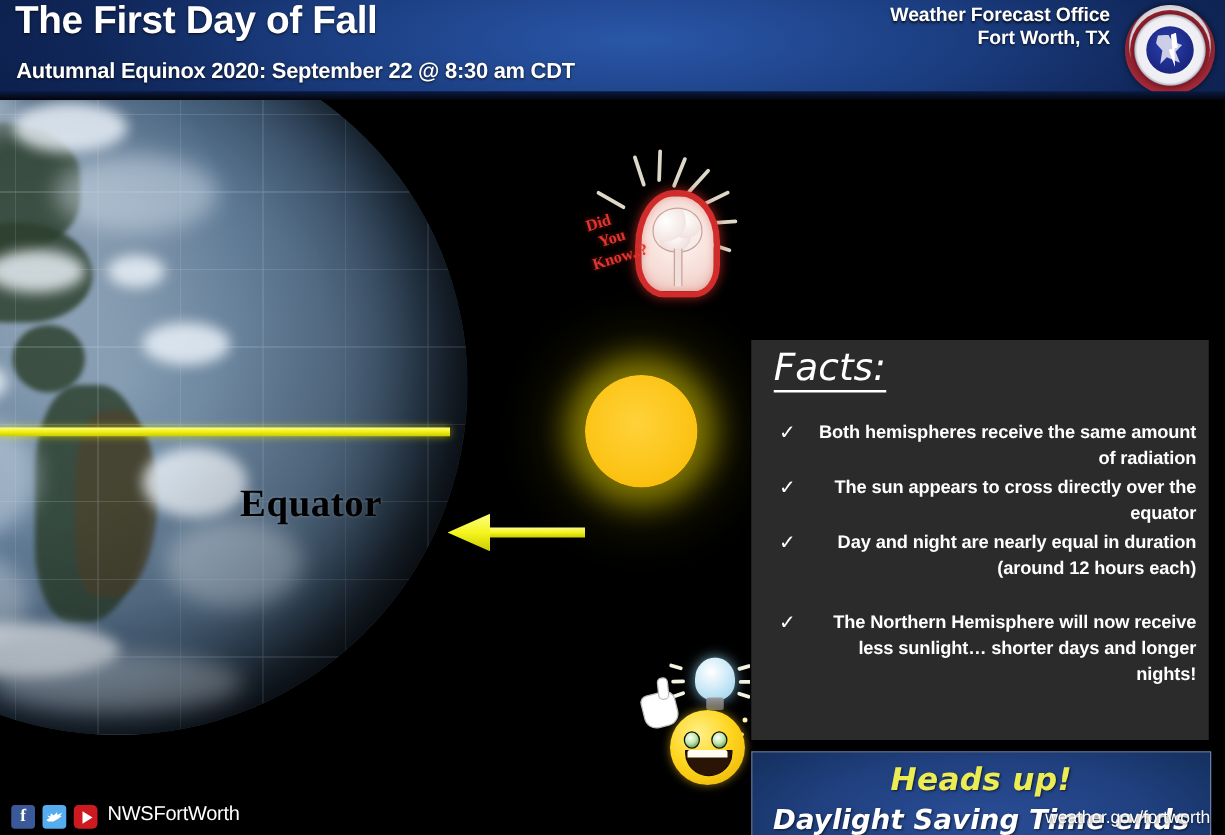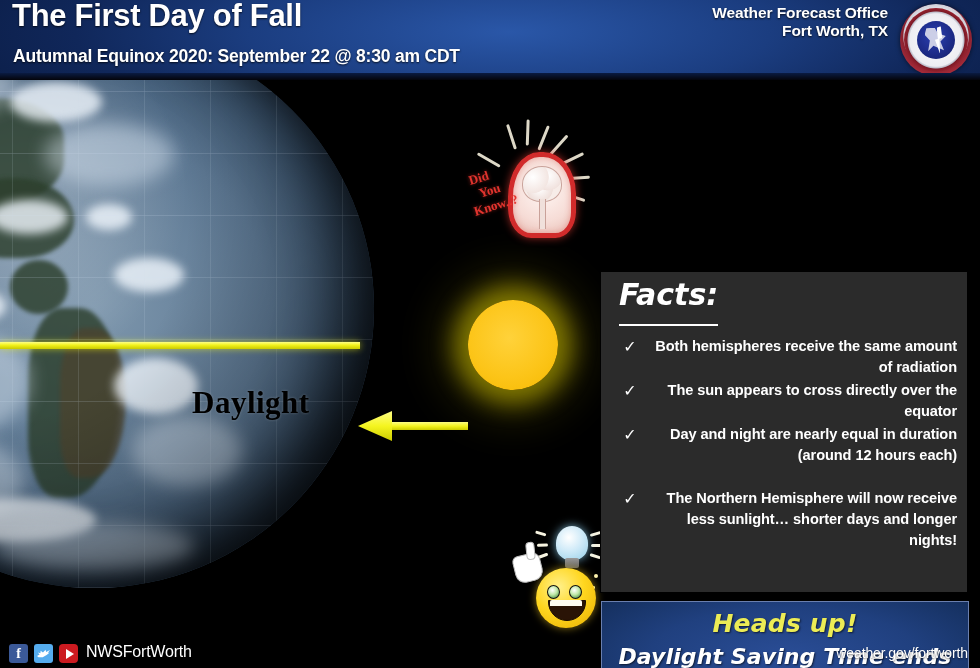--- a/index.html
+++ b/index.html
@@ -204,22 +204,22 @@
   #when-box .txt .l2{display:block;}
 
   #facts-box{
     position:absolute;left:601px;top:192px;width:366px;height:320px;
     background:#2b2b2b;
     box-shadow:0 0 0 1px #000;
   }
   #facts-title{
     position:absolute;left:18px;top:6px;
     font-family:"DejaVu Sans",sans-serif;
-    font-size:30px;font-style:italic;font-weight:bold;color:#ffffff;
-    border-bottom:2px solid #ffffff;padding-bottom:12px;line-height:1.12;
+    font-size:30px;font-style:italic;font-weight:normal;color:#ffffff;
+    border-bottom:2px solid #ffffff;padding-bottom:0;line-height:1.12;
   }
   #facts-list{position:absolute;left:14px;top:64px;right:10px;}
   .fact{display:flex;align-items:flex-start;margin-bottom:2px;}
   .fact.gap{margin-top:22px;}
   .fact .chk{
     width:30px;flex:0 0 30px;color:#ffffff;font-size:16px;line-height:1.42;
     text-align:center;font-weight:normal;
   }
   .fact .ftxt{
     color:#ffffff;font-weight:bold;font-size:14.6px;line-height:1.44;
@@ -321,21 +321,21 @@
         <div class="cl soft" style="left:318px;top:388px;width:110px;height:70px;"></div>
         <div class="cl" style="left:122px;top:470px;width:160px;height:44px;"></div>
         <div class="cl soft" style="left:180px;top:494px;width:200px;height:48px;"></div>
 
         <div class="grat"></div>
         <div class="terminator"></div>
       </div>
     </div>
 
     <div id="equator-line"></div>
-    <div id="equator-label">Daylight</div>
+    <div id="equator-label">Equator</div>
 
     <div id="sun-arrow">
       <div class="shaft"></div>
       <div class="head"></div>
     </div>
 
     <div id="sun"></div>
 
     <div id="didyouknow">
       <div class="rays">

